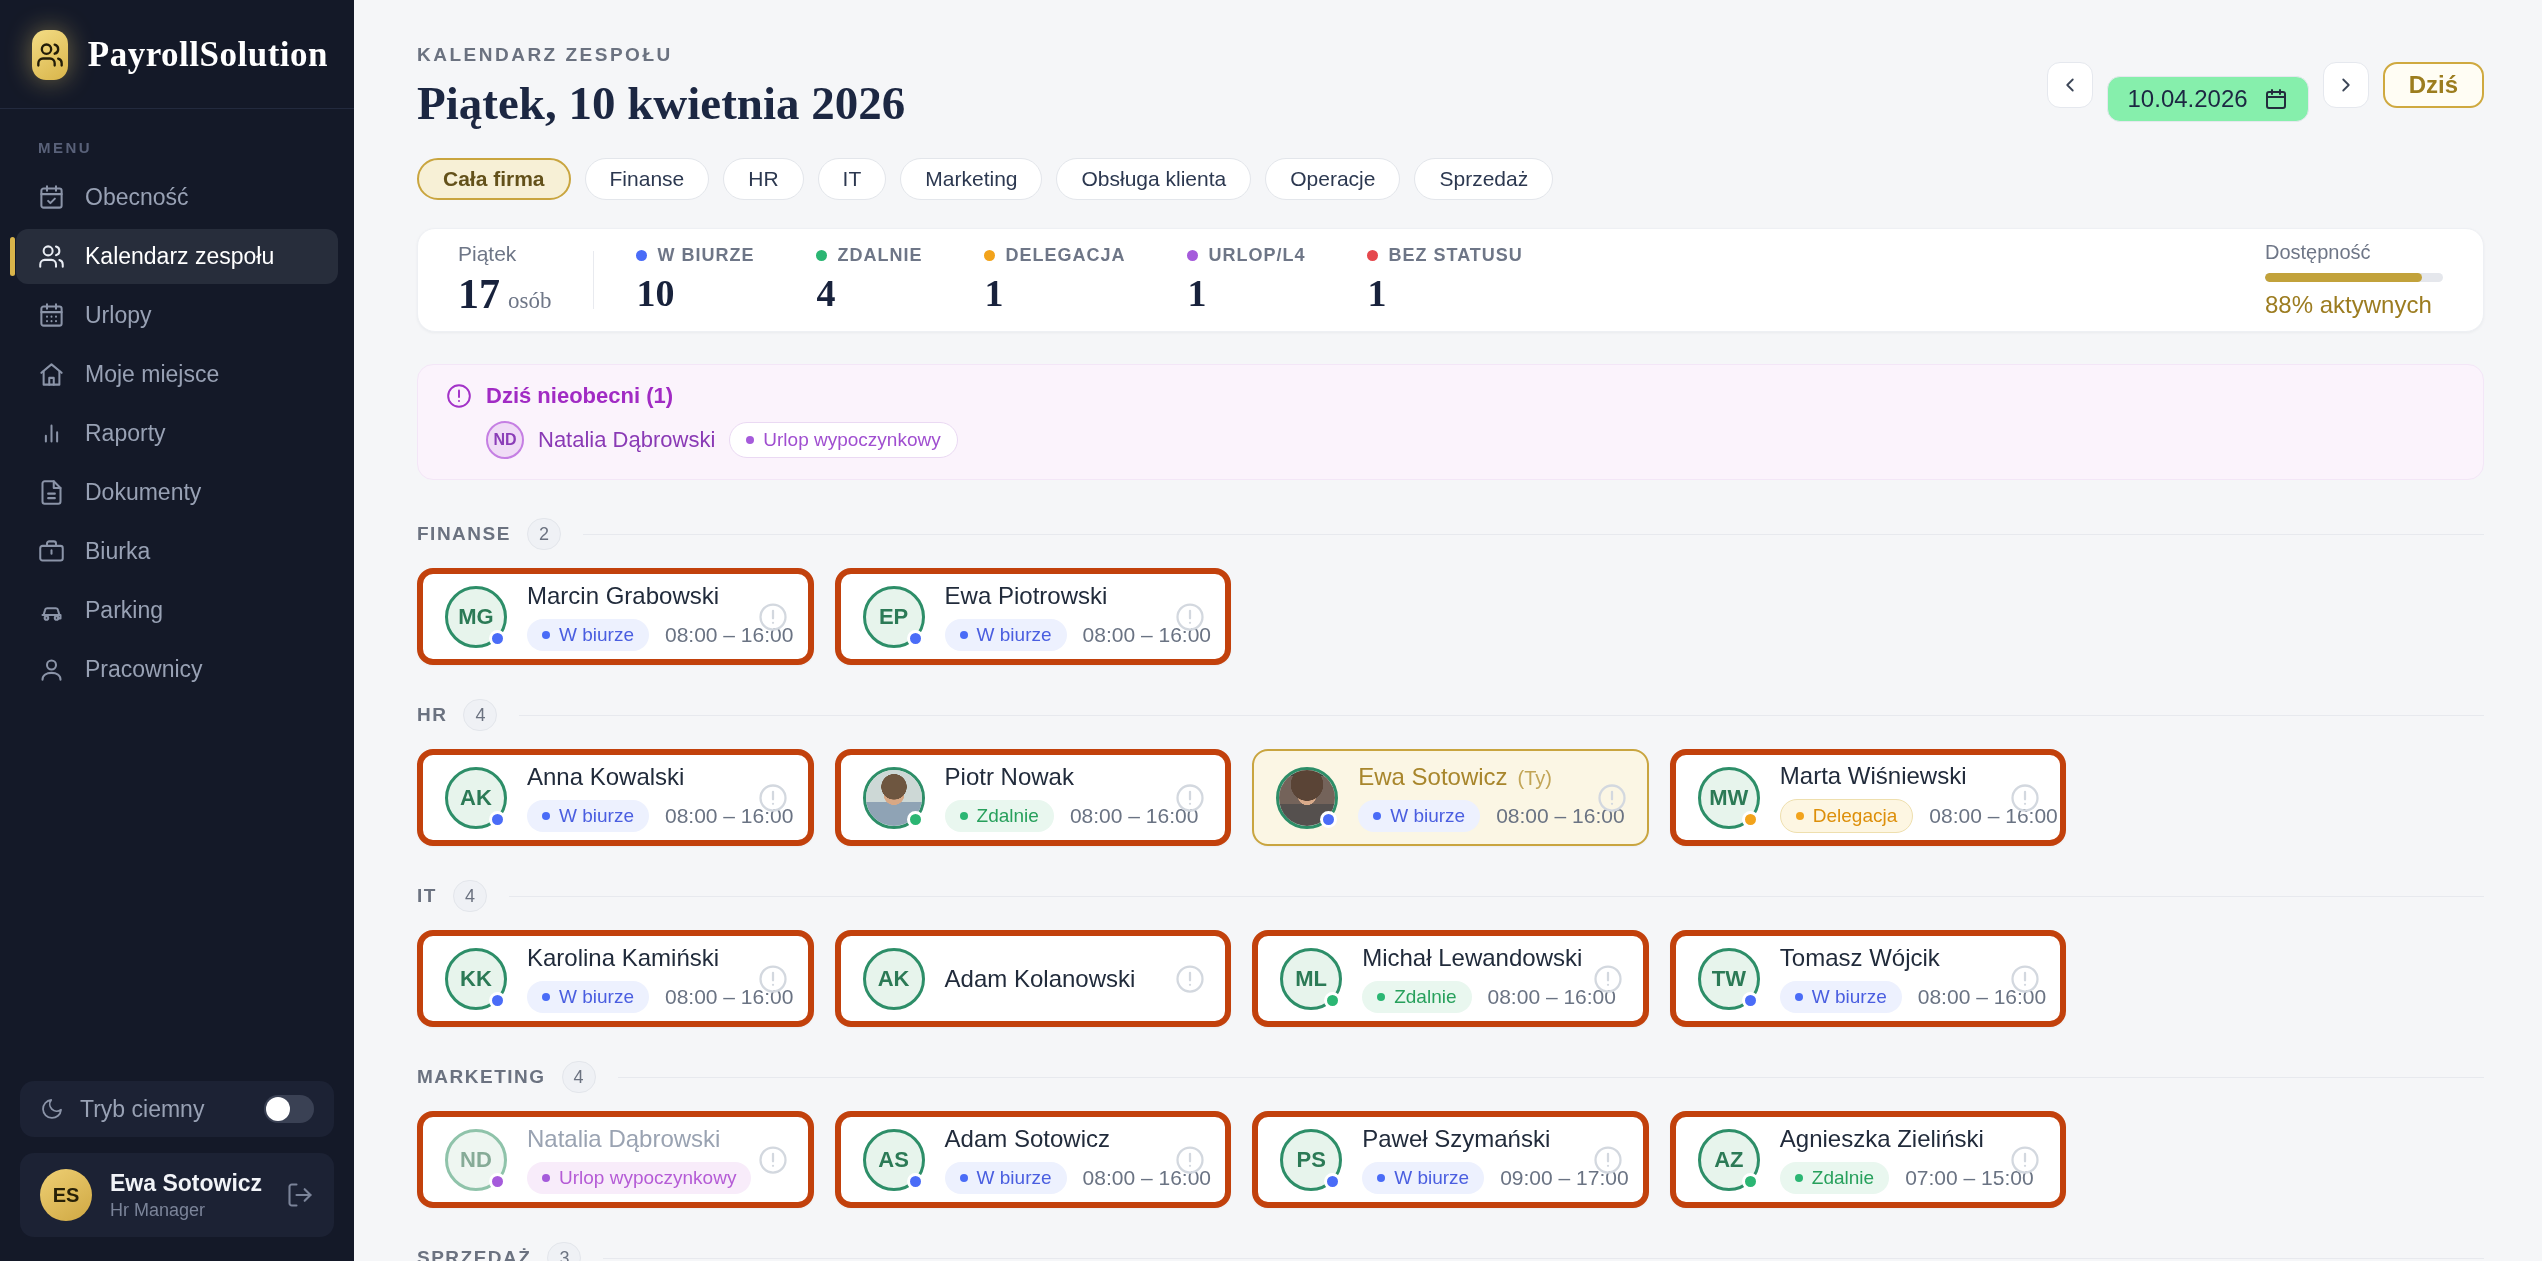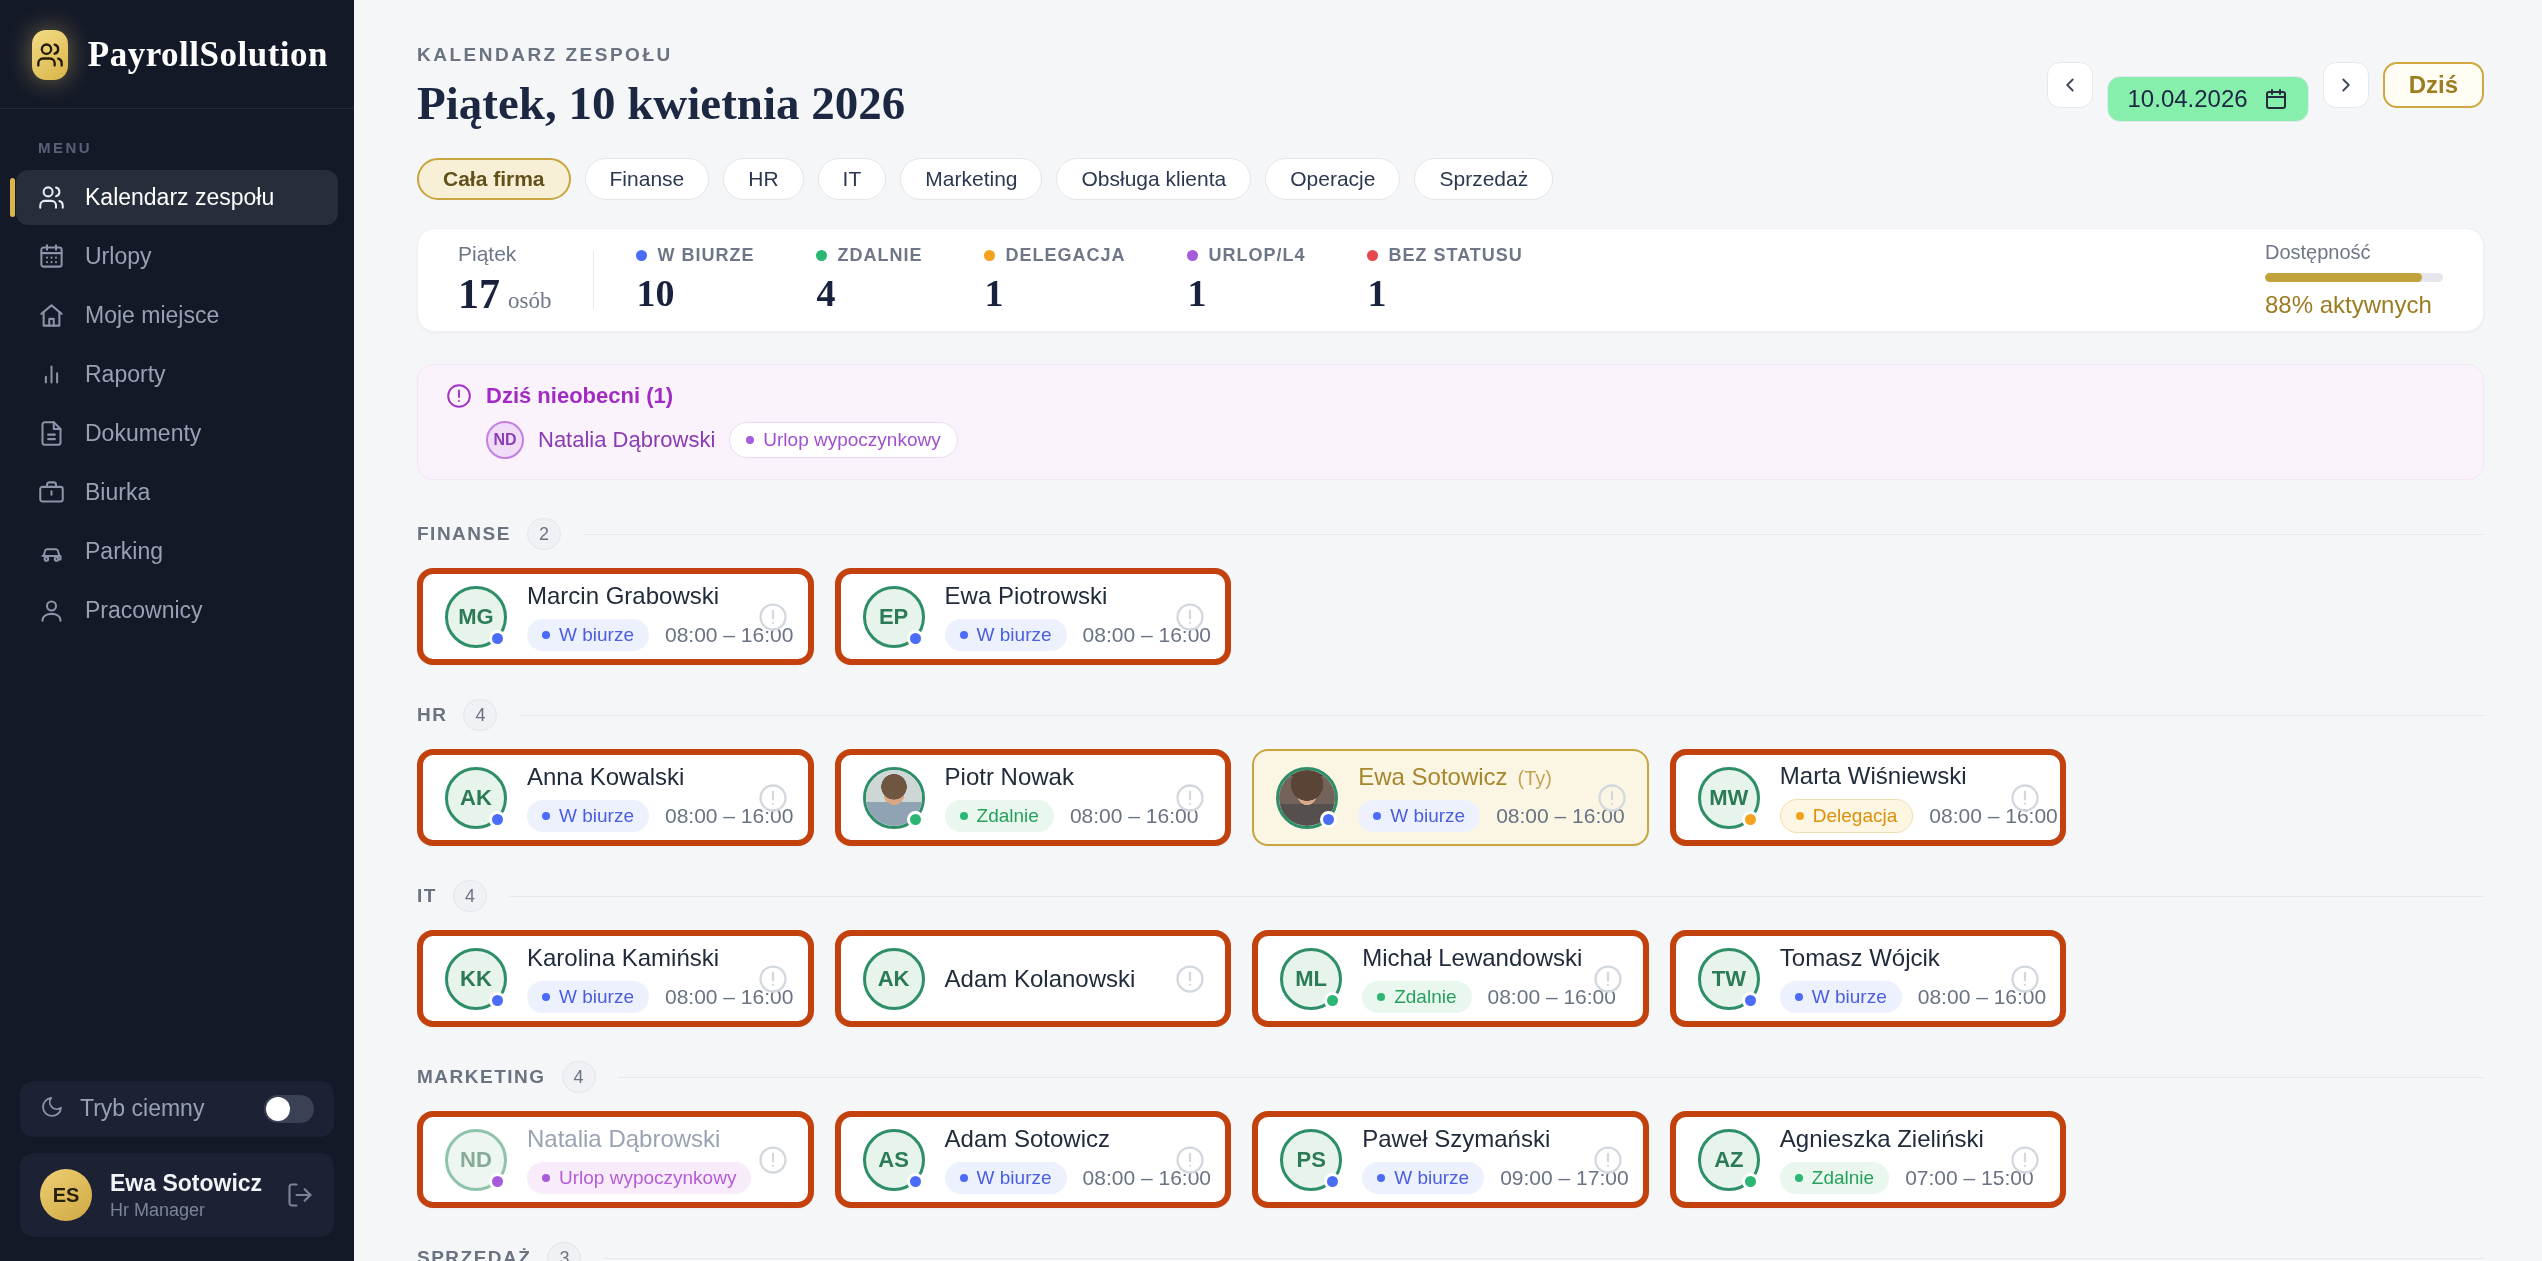--- a/index.html
+++ b/index.html
@@ -13,21 +13,21 @@
   .brand-logo { width:50px; height:50px; border-radius:14px; background:linear-gradient(145deg,#f3dc85,#d9b54a); display:flex; align-items:center; justify-content:center; color:#221c08; box-shadow:0 0 26px rgba(233,203,106,.45); }
   .brand-name { font-family:"Liberation Serif", serif; font-weight:700; font-size:35px; color:#ffffff; letter-spacing:.5px; }
   .menu-label { margin:30px 0 14px 38px; font-size:15px; font-weight:700; letter-spacing:2.5px; color:#596179; }
   .nav { display:flex; flex-direction:column; gap:4px; padding:0 16px; }
   .nav-item { position:relative; display:flex; align-items:center; gap:20px; height:55px; padding-left:22px; border-radius:12px; color:#98a1b4; font-size:23px; cursor:pointer; }
   .nav-item .n-icon { width:27px; height:27px; color:#8b94a8; }
   .nav-item.active { background:#272d3b; color:#ffffff; }
   .nav-item.active .n-icon { color:#e8ecf3; }
   .nav-item.active::before { content:""; position:absolute; left:-6px; top:8px; bottom:8px; width:5px; border-radius:4px; background:#d9b44a; }
   .side-spacer { flex:1; }
-  .dark-card { margin:0 20px 16px 20px; background:#1c2234; border-radius:14px; padding:14px 20px; display:flex; align-items:flex-start; gap:16px; }
+  .dark-card { margin:0 20px 16px 20px; background:#1c2234; border-radius:14px; padding:14px 20px; display:flex; align-items:center; gap:16px; }
   .dark-card .n-icon { width:24px; height:24px; color:#8b94a8; }
   .dark-label { font-size:23px; color:#98a1b4; flex:1; }
   .toggle { width:50px; height:28px; border-radius:999px; background:#3a4154; position:relative; cursor:pointer; }
   .toggle-knob { position:absolute; left:2px; top:2px; width:24px; height:24px; border-radius:50%; background:#ffffff; }
   .user-card { margin:0 20px 24px 20px; background:#1c2234; border-radius:14px; padding:16px 20px; display:flex; align-items:center; gap:18px; }
   .user-avatar { width:52px; height:52px; border-radius:50%; background:linear-gradient(145deg,#eecf74,#cfa843); display:flex; align-items:center; justify-content:center; font-size:20px; font-weight:700; color:#272007; }
   .user-meta { flex:1; }
   .user-name { font-size:23px; font-weight:600; color:#f2f4f8; }
   .user-role { font-size:18px; color:#7b8499; margin-top:3px; }
   .logout-ic { width:28px; height:28px; color:#7b8499; cursor:pointer; }
@@ -125,20 +125,30 @@
           <path d="M16 21v-2a4 4 0 0 0-4-4H6a4 4 0 0 0-4 4v2"></path>
           <circle cx="9" cy="7" r="4"></circle>
           <path d="M22 21v-2a4 4 0 0 0-3-3.87"></path>
           <path d="M16 3.13a4 4 0 0 1 0 7.75"></path>
         </svg>
     </div>
     <div class="brand-name">PayrollSolution</div>
   </div>
   <div class="menu-label">MENU</div>
   <nav class="nav" id="nav">
+      <div class="nav-item">
+    <span class="n-icon">
+          <svg viewBox="0 0 24 24" fill="none" stroke="currentColor" stroke-width="1.8" stroke-linecap="round" stroke-linejoin="round">
+            <rect x="3" y="4" width="18" height="17" rx="2"></rect>
+            <path d="M16 2v4M8 2v4M3 9h18"></path>
+            <path d="m9 15 2 2 4-4"></path>
+          </svg>
+        </span>
+    <span>Obecność</span>
+  </div>
       <div class="nav-item active">
     <span class="n-icon">
           <svg viewBox="0 0 24 24" fill="none" stroke="currentColor" stroke-width="1.8" stroke-linecap="round" stroke-linejoin="round">
             <path d="M16 21v-2a4 4 0 0 0-4-4H6a4 4 0 0 0-4 4v2"></path>
             <circle cx="9" cy="7" r="4"></circle>
             <path d="M22 21v-2a4 4 0 0 0-3-3.87"></path>
             <path d="M16 3.13a4 4 0 0 1 0 7.75"></path>
           </svg>
         </span>
     <span>Kalendarz zespołu</span>

